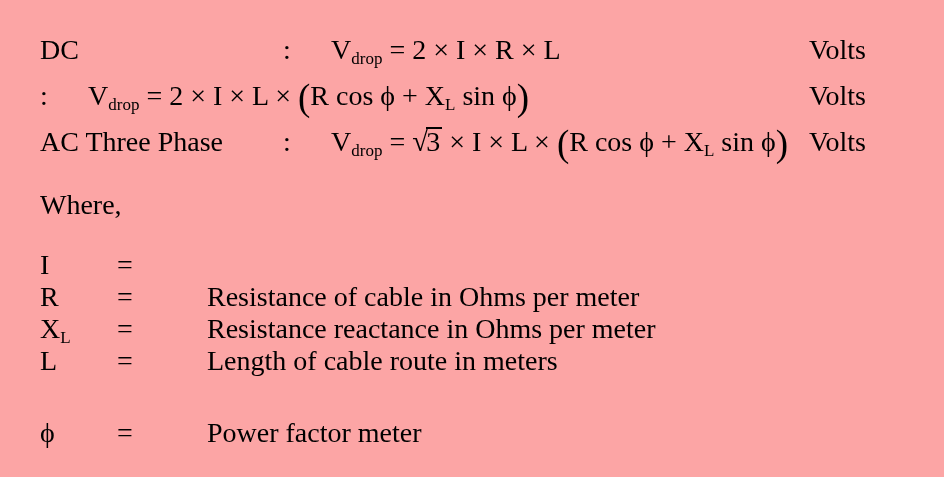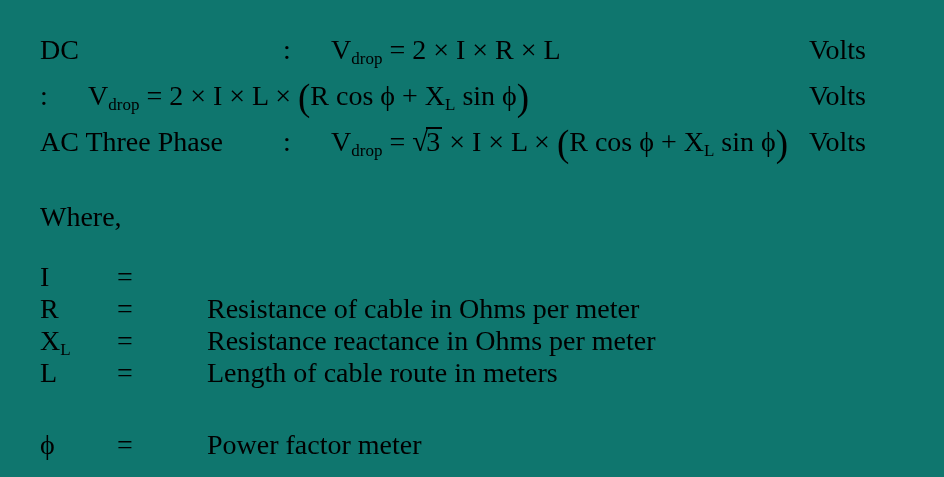--- a/index.html
+++ b/index.html
@@ -9,21 +9,21 @@
     background: #ffffff;
     color: #000000;
     font-family: "Liberation Serif", "DejaVu Serif", serif;
     font-size: 28px;
     overflow: hidden;
   }
   .doc {
     position: relative;
     width: 944px;
     height: 477px;
-    background: #0f766e;
+    background: #fca5a5;
   }
   .content {
     padding: 33px 78px 0 40px;
   }
   
   .f-row {
     display: flex;
     align-items: baseline;
     height: 46px;
     line-height: 33px;
@@ -50,21 +50,21 @@
     margin-right: -2px;
   }
   .radicand {
     display: inline-block;
     border-top: 2px solid currentColor;
     line-height: 26px;
     padding: 0 2px 0 0;
   }
   
   .where {
-    margin-top: 29px;
+    margin-top: 17px;
     line-height: 33px;
   }
   
   .defs { margin-top: 28px; }
   .d-row {
     display: flex;
     align-items: baseline;
     line-height: 32px;
   }
   .d-row.gap { margin-top: 40px; }

